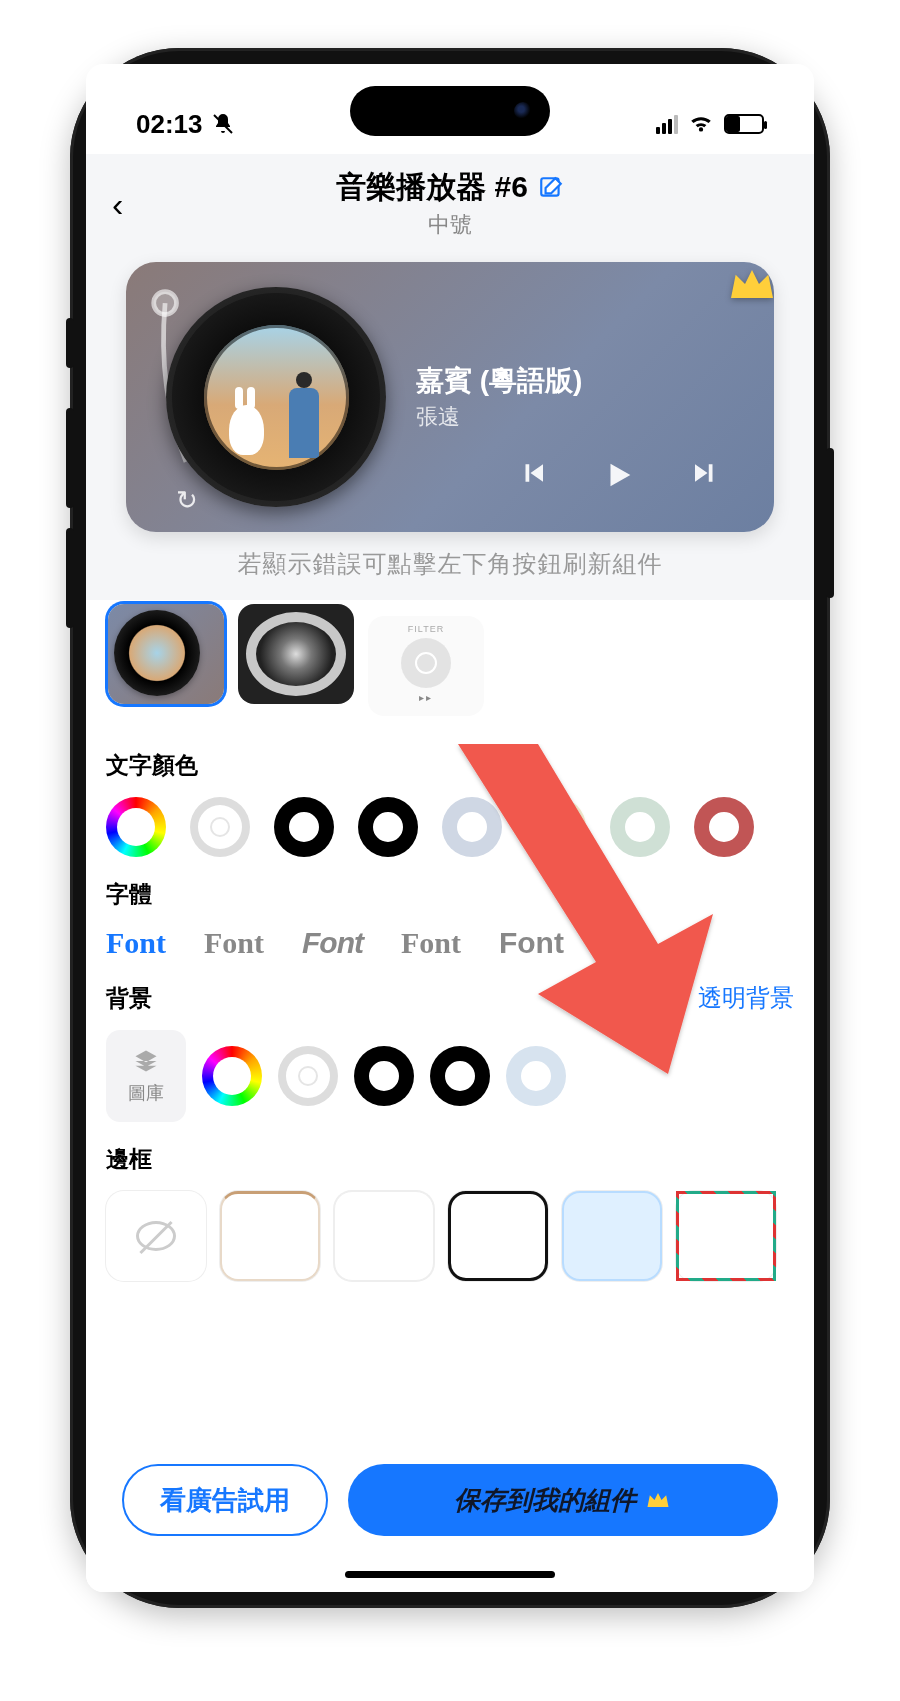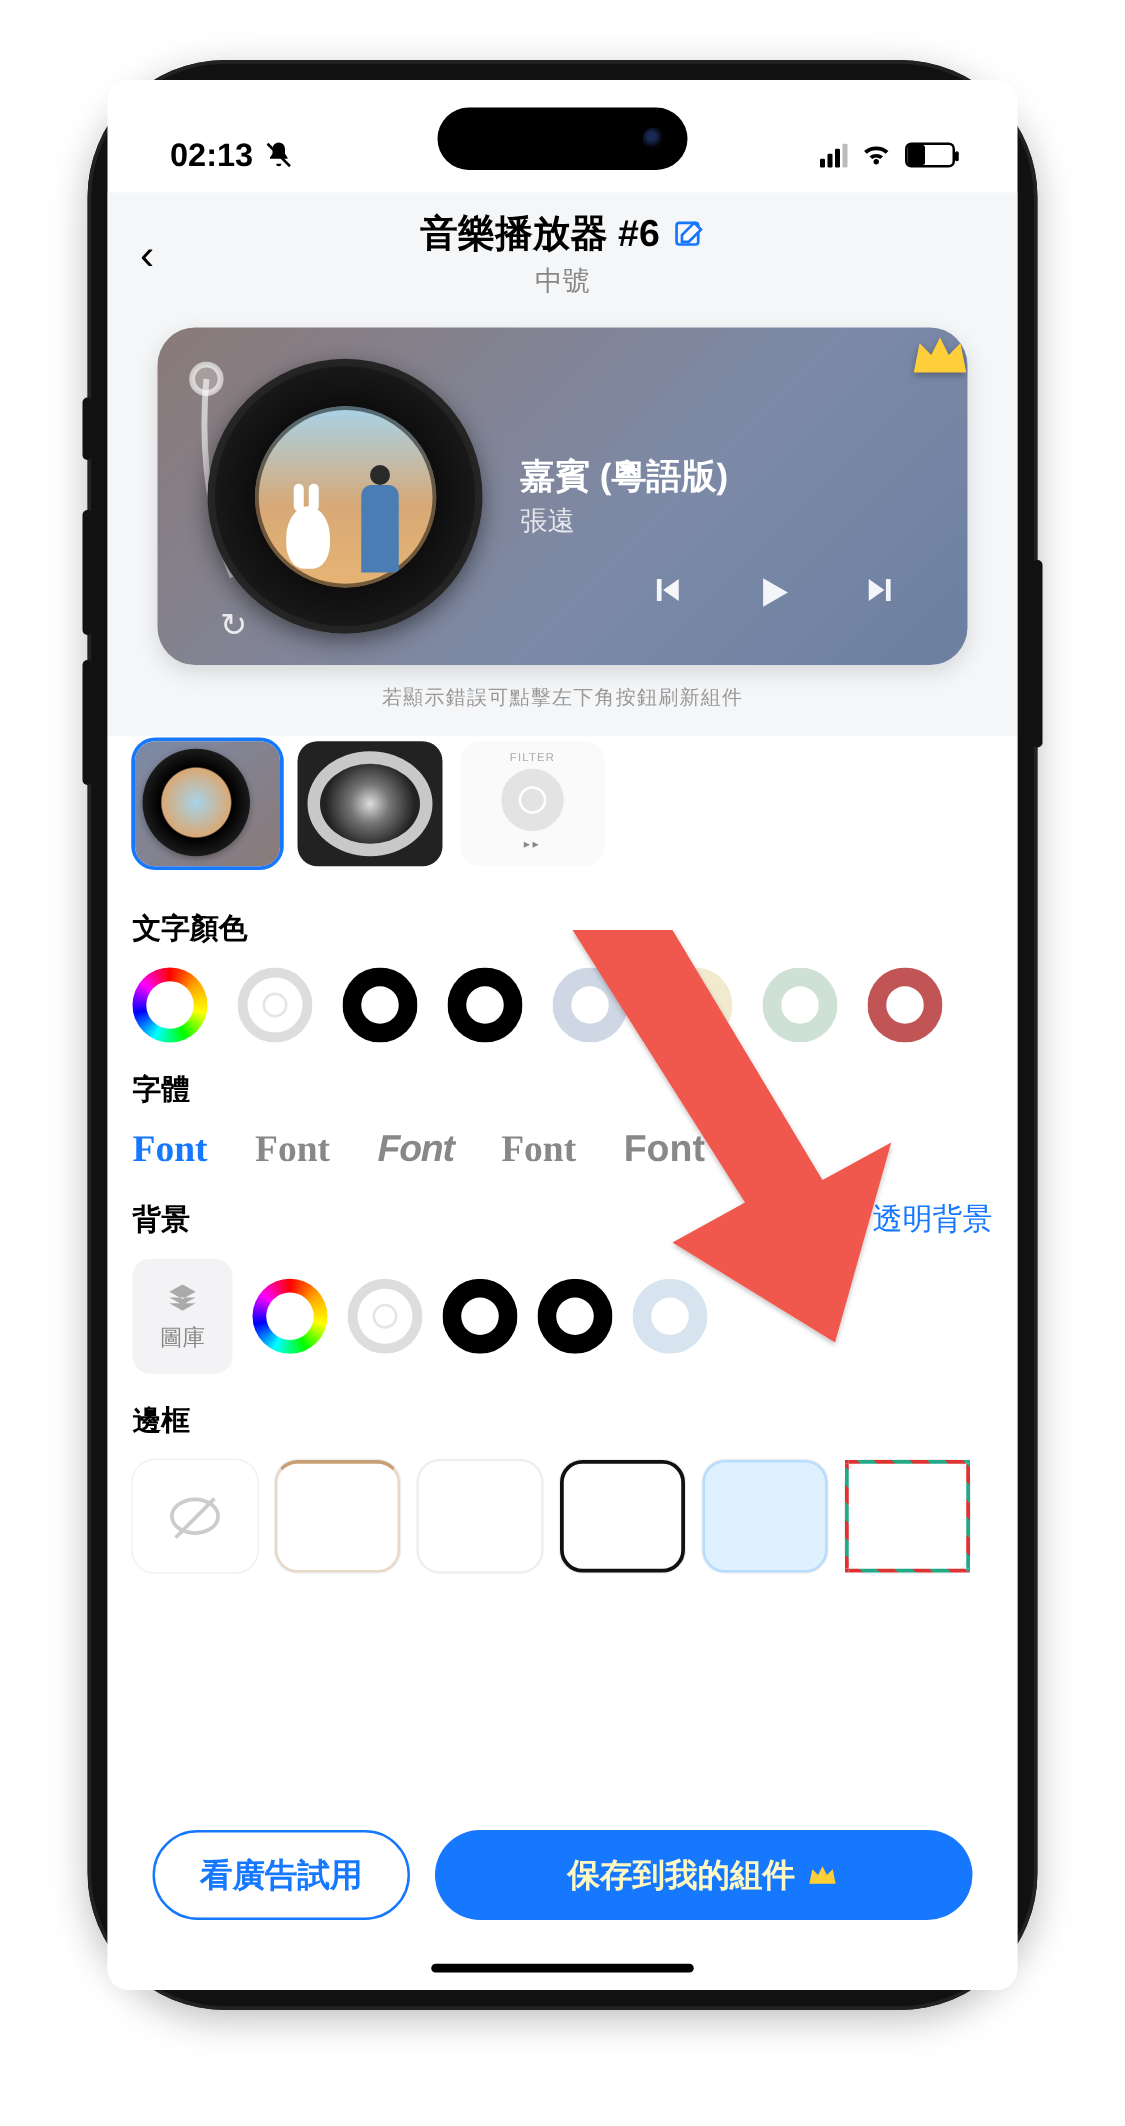--- a/index.html
+++ b/index.html
@@ -119,31 +119,31 @@
   .disc-art .rabbit::after{content:"";position:absolute;top:-18px;left:18px;width:8px;height:22px;background:#fff;border-radius:5px;}
   .disc-art .girl{position:absolute;right:30px;bottom:12px;width:30px;height:70px;background:#4a7db3;border-radius:8px 8px 0 0;}
   .disc-art .girl::before{content:"";position:absolute;top:-16px;left:7px;width:16px;height:16px;background:#2a2a2a;border-radius:50%;}
   .refr{position:absolute;left:50px;bottom:16px;color:rgba(255,255,255,0.85);font-size:26px;}
   .track-info{margin-left:30px;color:#fff;}
   .track-info .t-title{font-size:28px;font-weight:600;}
   .track-info .t-artist{font-size:22px;opacity:0.8;margin-top:2px;}
   .controls{position:absolute;right:54px;bottom:36px;display:flex;gap:54px;color:rgba(255,255,255,0.92);}
   .controls svg{width:30px;height:30px;}
   .controls .play svg{width:34px;height:34px;}
-  .hint{ text-align:center; font-size:16px; color:#999; margin-top:16px; letter-spacing:1px;}
+  .hint{ text-align:center; font-size:24px; color:#999; margin-top:16px; letter-spacing:1px;}
 
   .content{ flex:1; padding: 0 20px; background:#fff; overflow:hidden;}
   .skin-row{display:flex;gap:14px;padding:4px 2px 12px;}
   .skin{width:116px;height:100px;border-radius:16px;background:#eee;position:relative;overflow:hidden;}
   .skin.sel{box-shadow:0 0 0 3px #1677ff;}
   .skin1{background:linear-gradient(135deg,#7c8aa7,#8a7a78);}
   .skin1 .mini-disc{position:absolute;left:6px;top:6px;width:86px;height:86px;border-radius:50%;background:radial-gradient(circle,#a7d3e8 0%,#d8a977 45%,#000 47%,#1a1a1a 70%,#000 100%);box-shadow:0 2px 6px rgba(0,0,0,0.3);}
   .skin2{background:radial-gradient(circle,#000 0%,#222 40%);}
   .skin2 .ring{position:absolute;inset:8px;border-radius:50%;border:10px solid #c8c8c8;background:radial-gradient(circle,#dedede 0%,#777 30%,#222 70%);}
-  .skin3{background:#fafafa;display:flex;flex-direction:column;align-items:center;gap:4px;padding:8px;}
+  .skin3{background:#fafafa;display:flex;flex-direction:column;align-items:center;gap:4px;padding:8px;margin-top:12px;}
   .skin3 .ftxt{font-size:9px;color:#aaa;letter-spacing:1px;}
   .skin3 .wheel{width:50px;height:50px;border-radius:50%;background:#e3e3e3;box-shadow:inset 0 0 0 14px #e3e3e3, inset 0 0 0 16px #fff;}
   .skin3 .dots{font-size:10px;letter-spacing:2px;color:#888;}
 
   .section{margin-top:22px;}
   .sec-row{display:flex;justify-content:space-between;align-items:center;font-size:25px;}
   .sec-row .lbl{font-weight:600;}
   .sec-row .act{color:#888;display:flex;align-items:center;gap:2px;}
   .sec-row .act .chev{font-size:26px;color:#bbb;}
   .sec-title{font-size:23px;font-weight:600;margin-bottom:16px;}
@@ -174,21 +174,21 @@
   .bcell.none::after{content:"";position:absolute;inset:30px;border:3px solid #ccc;border-radius:50%;}
   .bcell.none::before{content:"";position:absolute;top:50%;left:28px;width:44px;height:3px;background:#ccc;transform:rotate(-45deg);}
   .bcell.wavy{border:2px solid #e8d9c8;border-top:3px solid #c89f75;}
   .bcell.thin{border:3px solid #111;background:#fff;}
   .bcell.blue{background:#dff0ff;border:2px solid #b8dcff;}
   .bcell.xmas{border:3px dashed;border-image:repeating-linear-gradient(45deg,#d33 0 10px,#2a8 10px 20px) 3;}
 
   .footer-btns{position:absolute;bottom:56px;left:0;right:0;display:flex;gap:20px;padding:0 36px;justify-content:center;}
   .pill{height:72px;border-radius:40px;display:flex;align-items:center;justify-content:center;font-size:26px;font-weight:600;padding:0 36px;gap:8px;}
   .pill.outline{border:2.5px solid #1677ff;color:#1677ff;background:#fff;}
-  .pill.solid{background:#1677ff;color:#fef9c3;flex:1;}
+  .pill.solid{background:#1677ff;color:#0f172a;flex:1;font-style:italic;}
   .pill .crown{width:28px;height:28px;color:#ffcf3a;}
 
   .home-ind{position:absolute;bottom:14px;left:50%;transform:translateX(-50%);width:210px;height:7px;background:#000;border-radius:5px;}
 
   .arrow-overlay{
     position:absolute;
     top:680px; left:332px;
     width:300px;height:350px;
     pointer-events:none;
     z-index:40;

